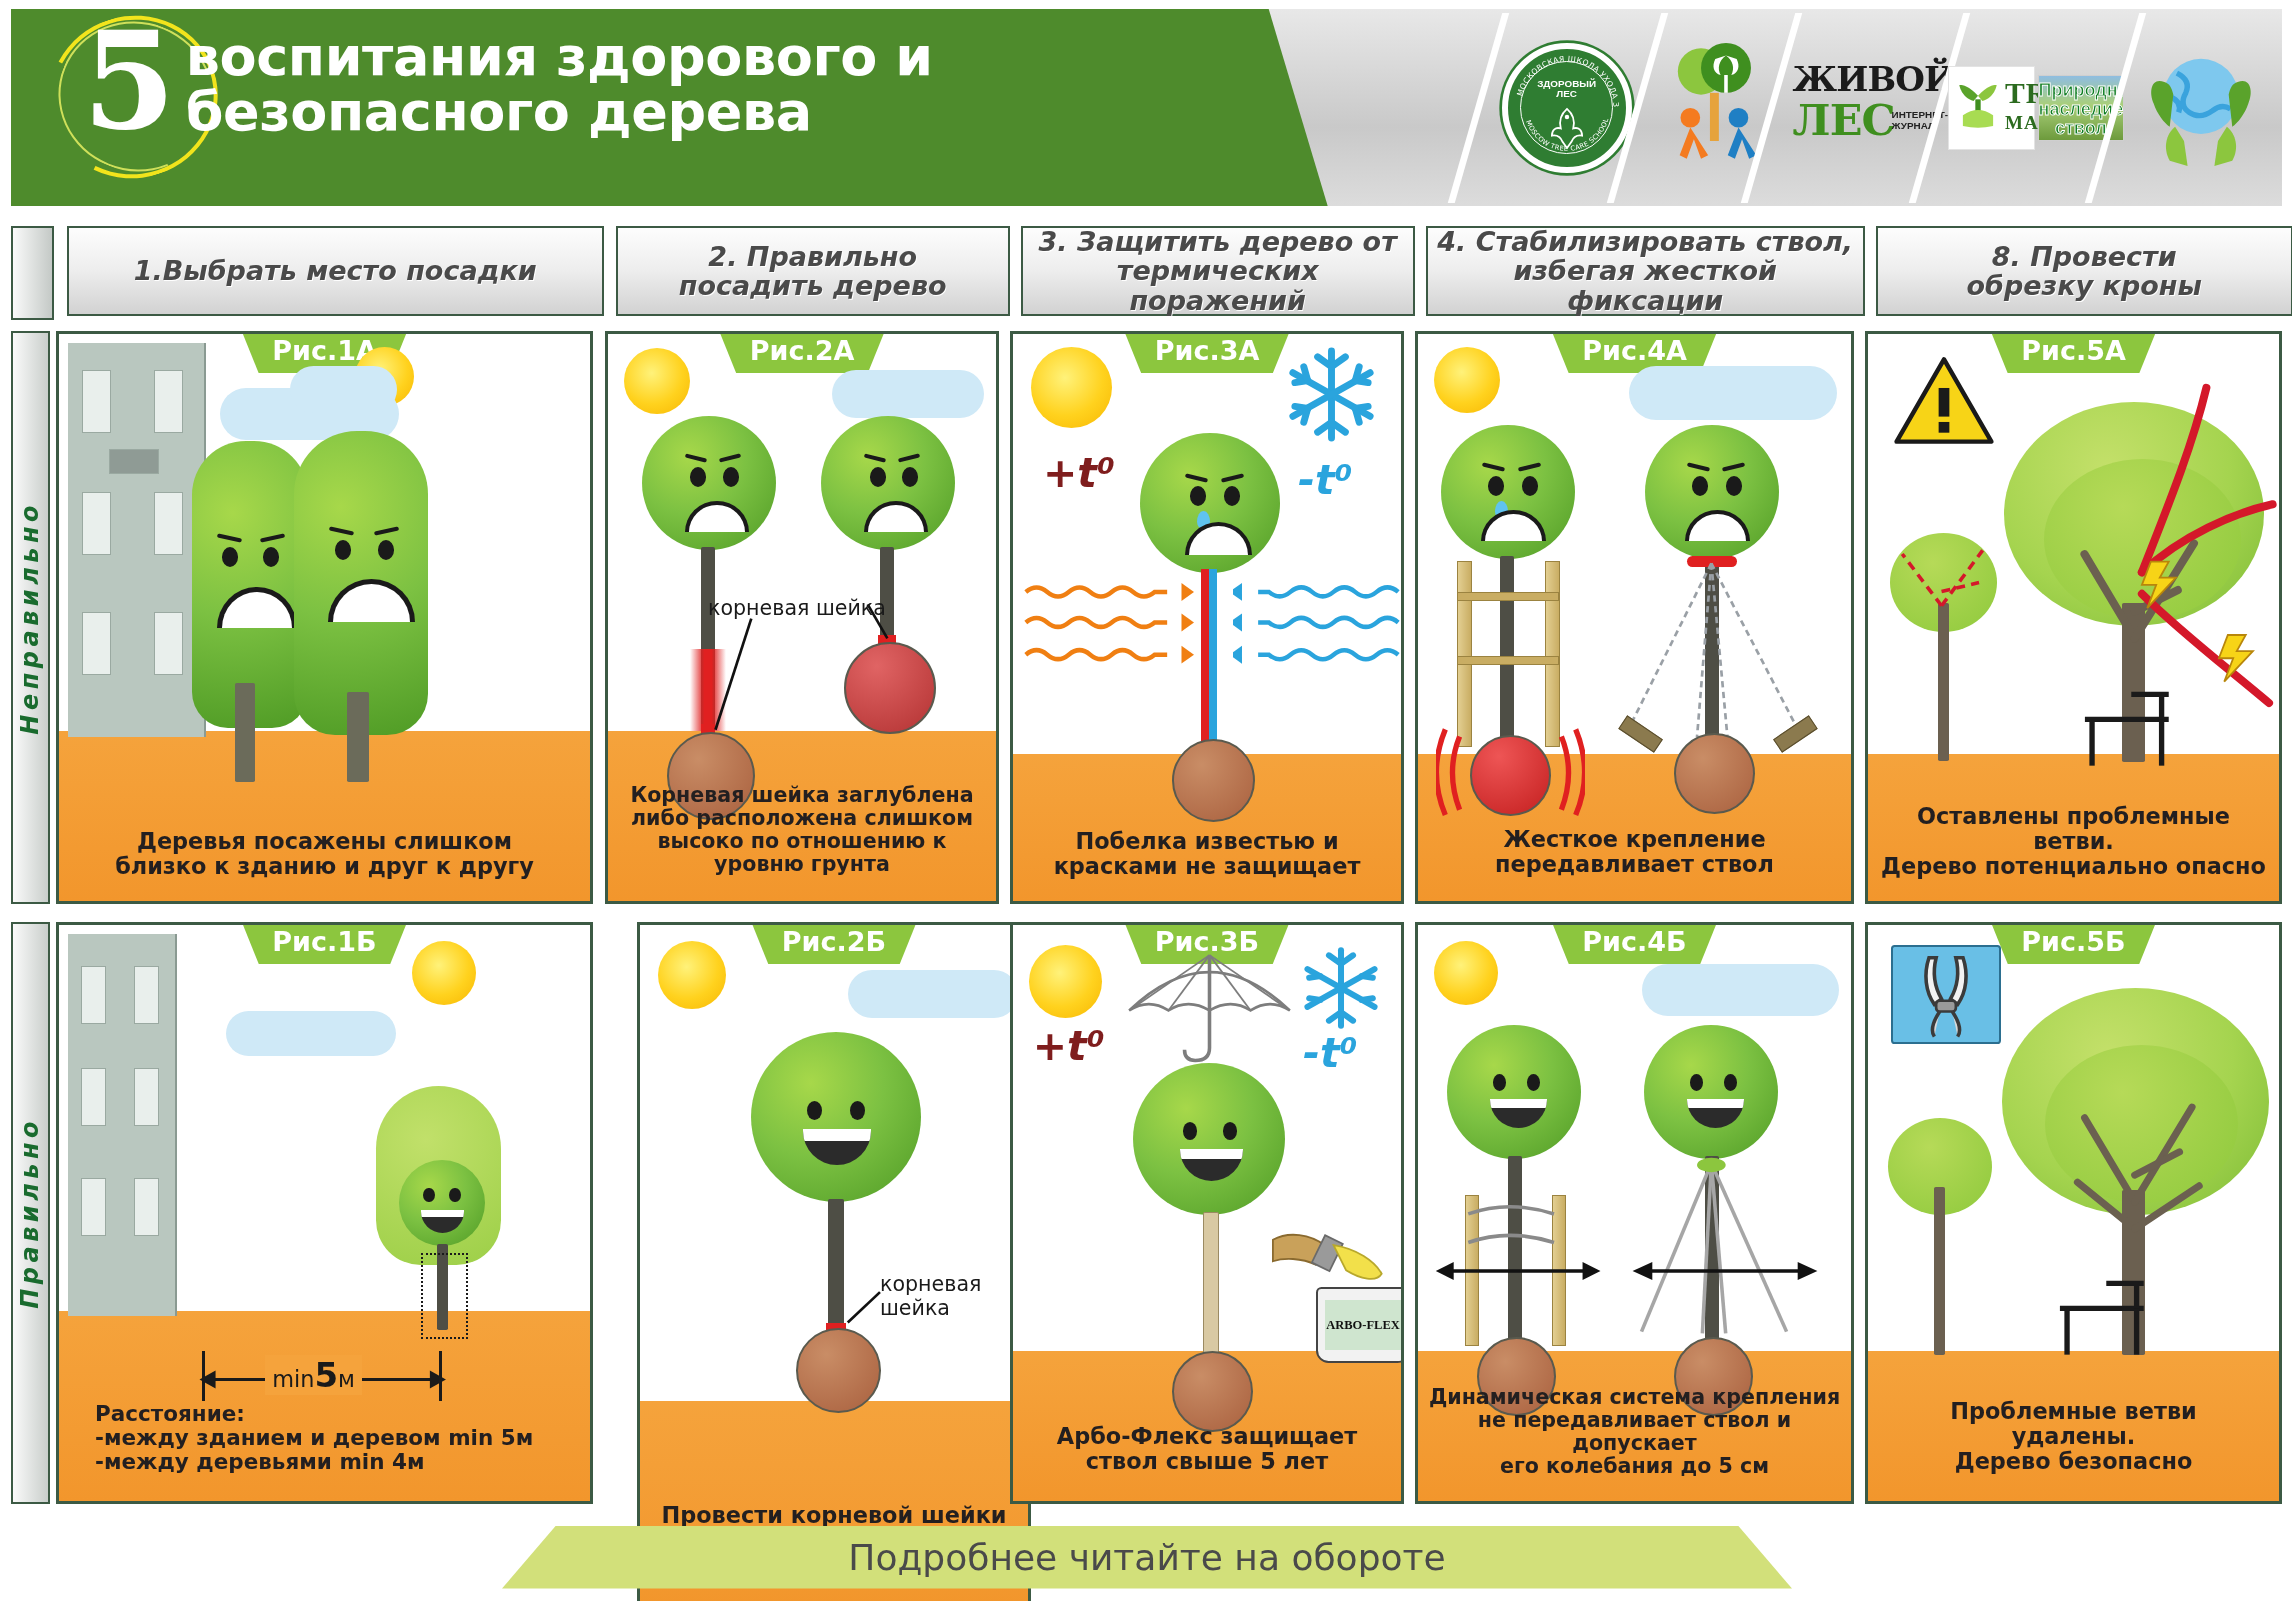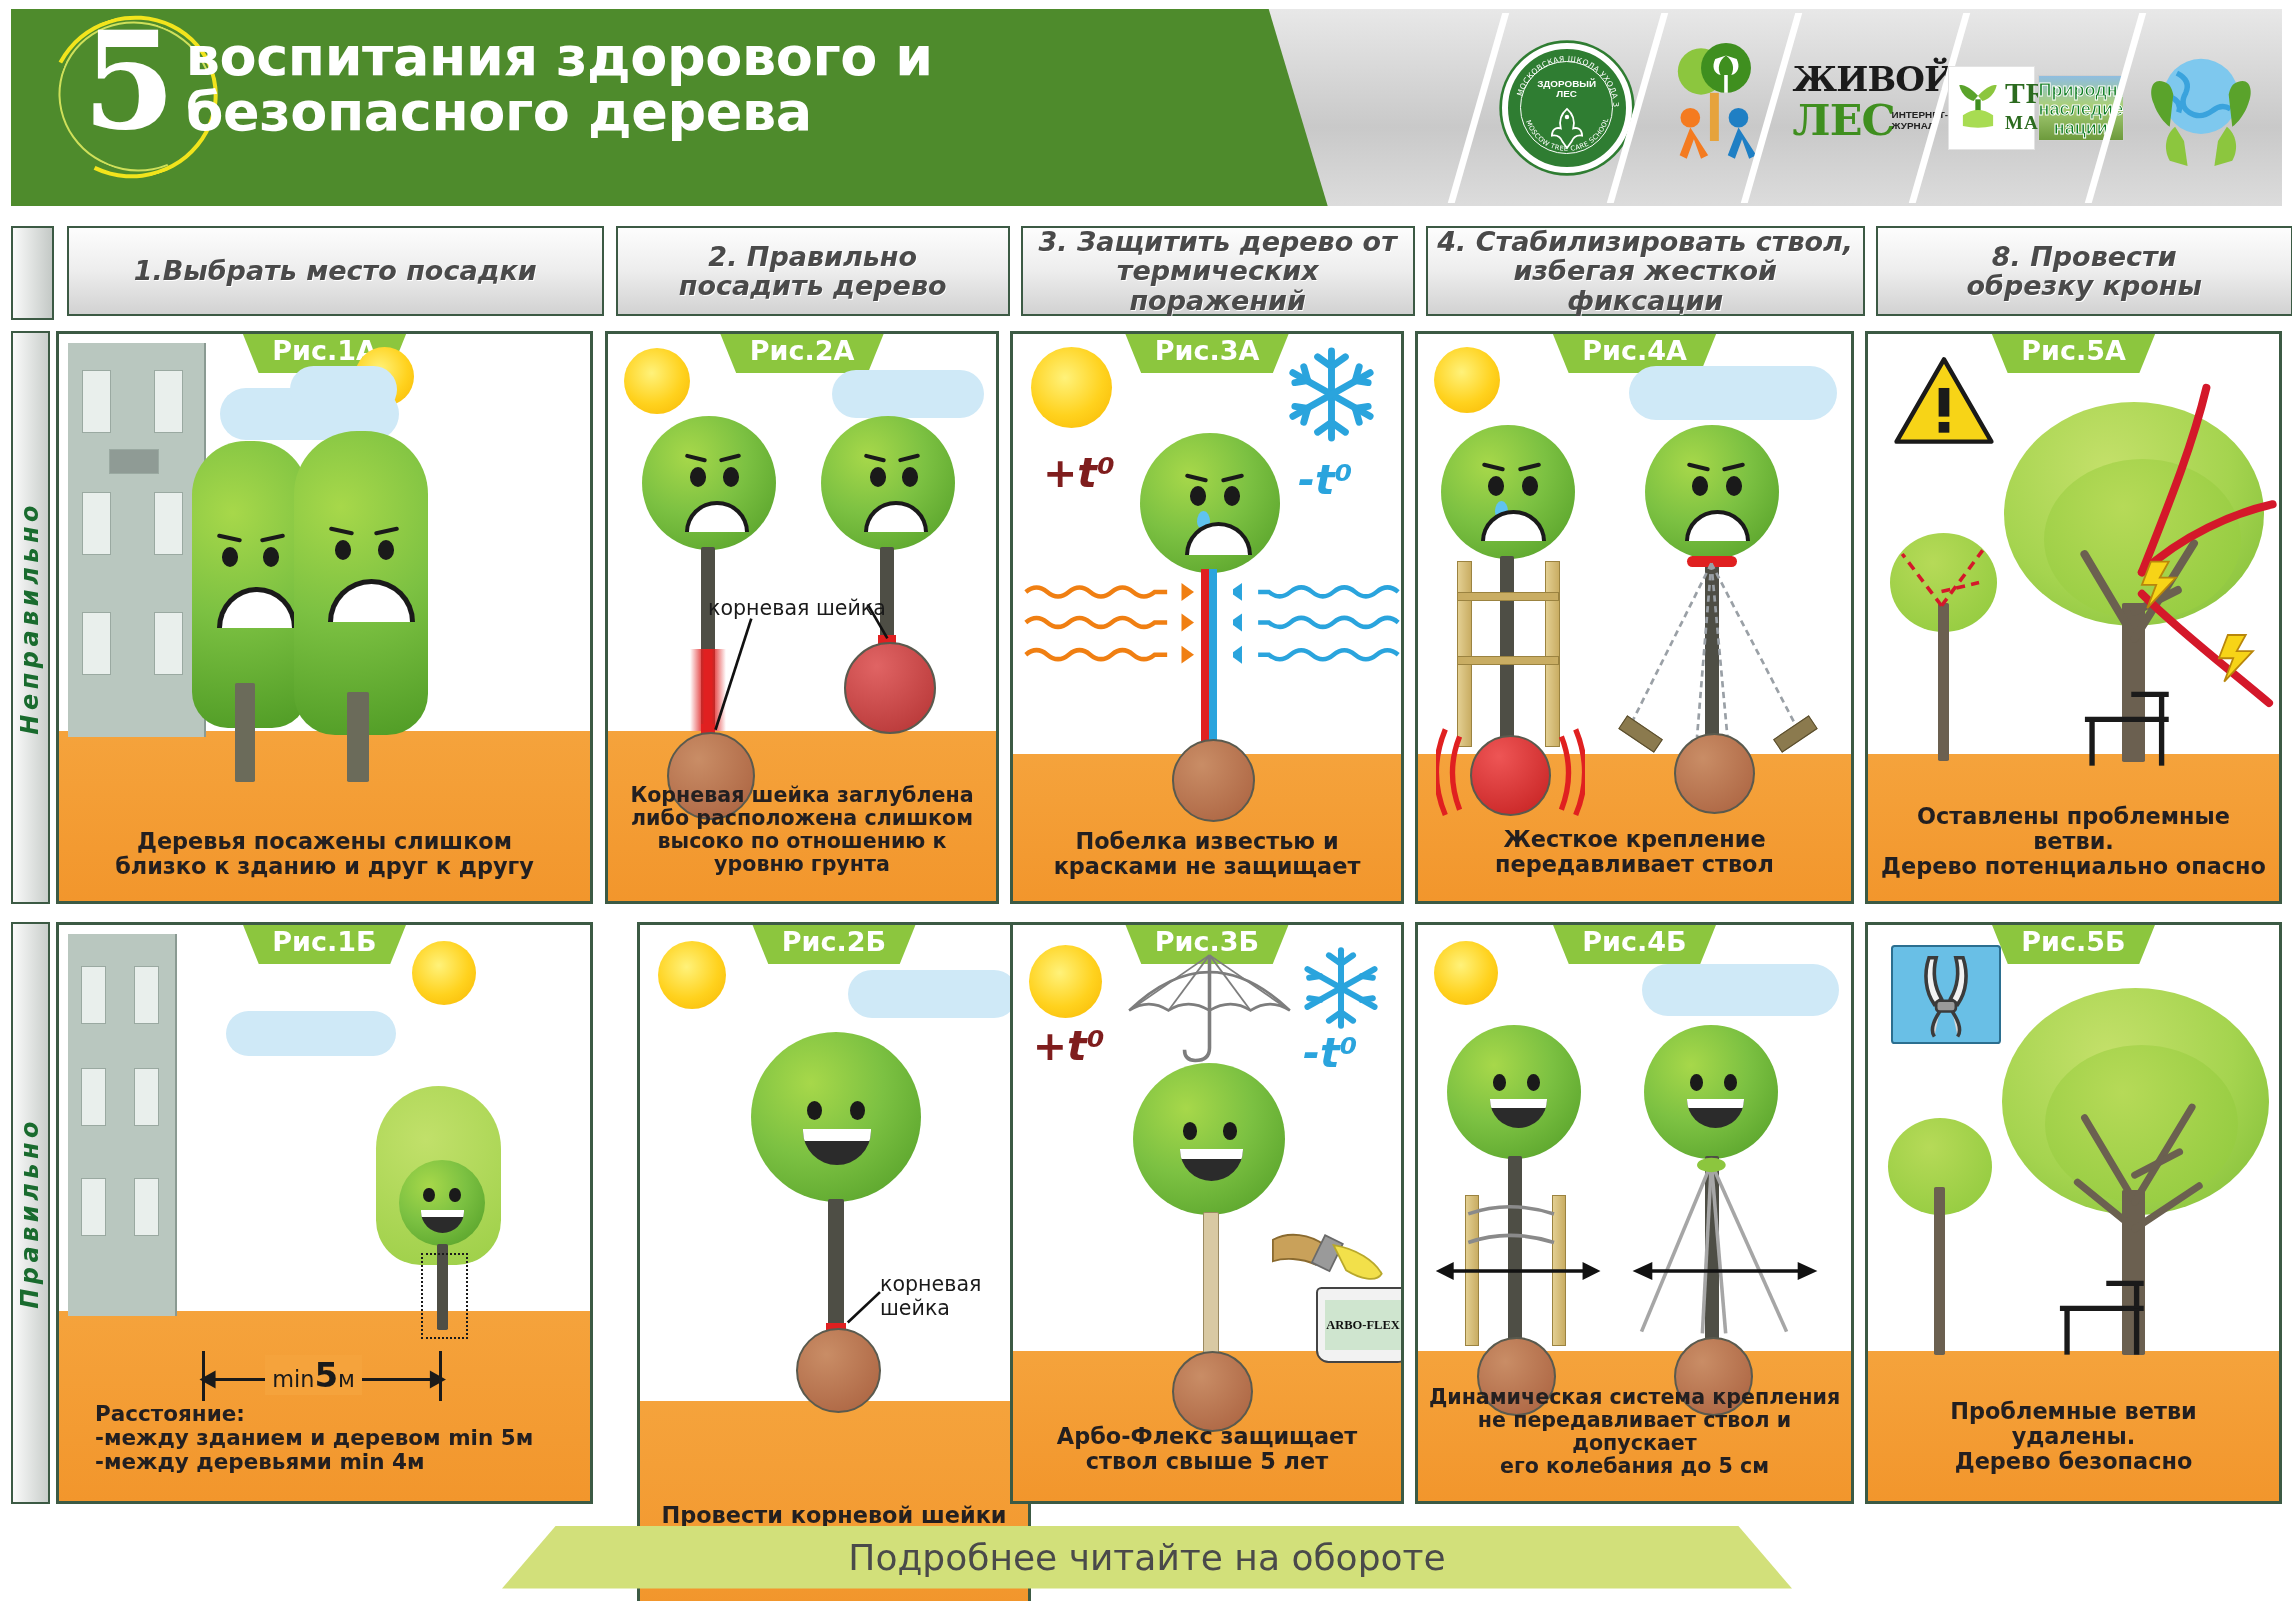--- a/index.html
+++ b/index.html
@@ -195,21 +195,21 @@
           </svg>
           <div class="tmtext">
             <div class="l1">TREE</div>
             <div class="l2">MARKET</div>
           </div>
         </div>
         <div class="nasled">
           <div class="nt">
             <span>Природное</span><br>
             <span>наследие</span><br>
-            <span>нации</span>
+            <span>ствол</span>
           </div>
         </div>
       </div>
 
       <div class="logo" style="width:154px;">
         <div class="sep"></div>
         <svg class="globe" viewBox="0 0 150 150">
           <circle cx="75" cy="62" r="42" fill="#7ec8ee"></circle>
           <path d="M48 36 q16 8 10 22 q-8 14 4 22 q12 8 26 -2 q10 -8 20 -2 M40 62 q14 6 10 18" stroke="#3aa3dd" stroke-width="6" fill="none"></path>
           <path d="M34 46 C20 40 16 56 22 70 C26 82 34 92 40 96 L44 60 C42 52 40 48 34 46 Z" fill="#5aa32b"></path>

